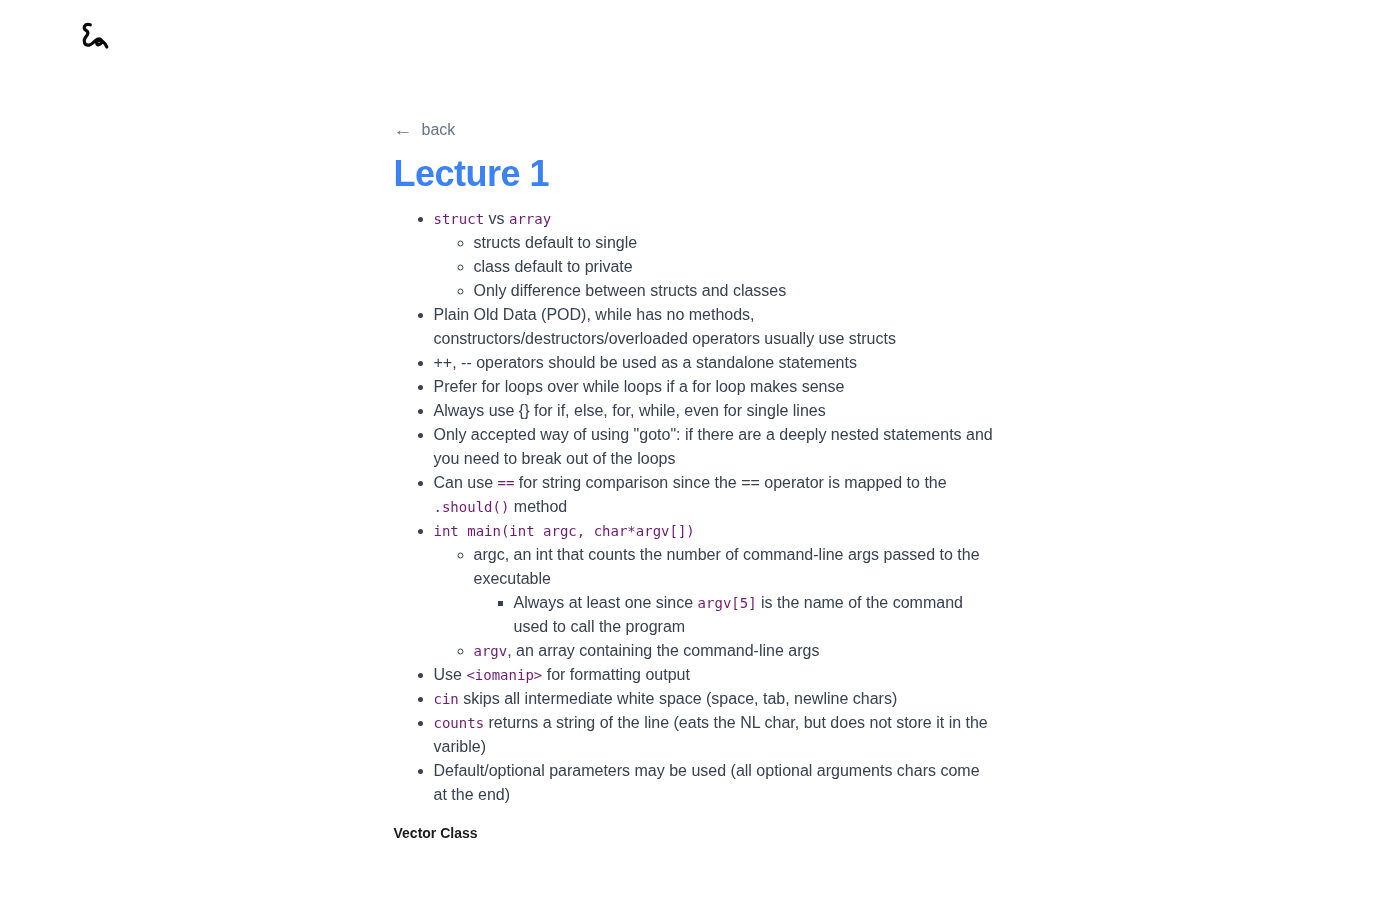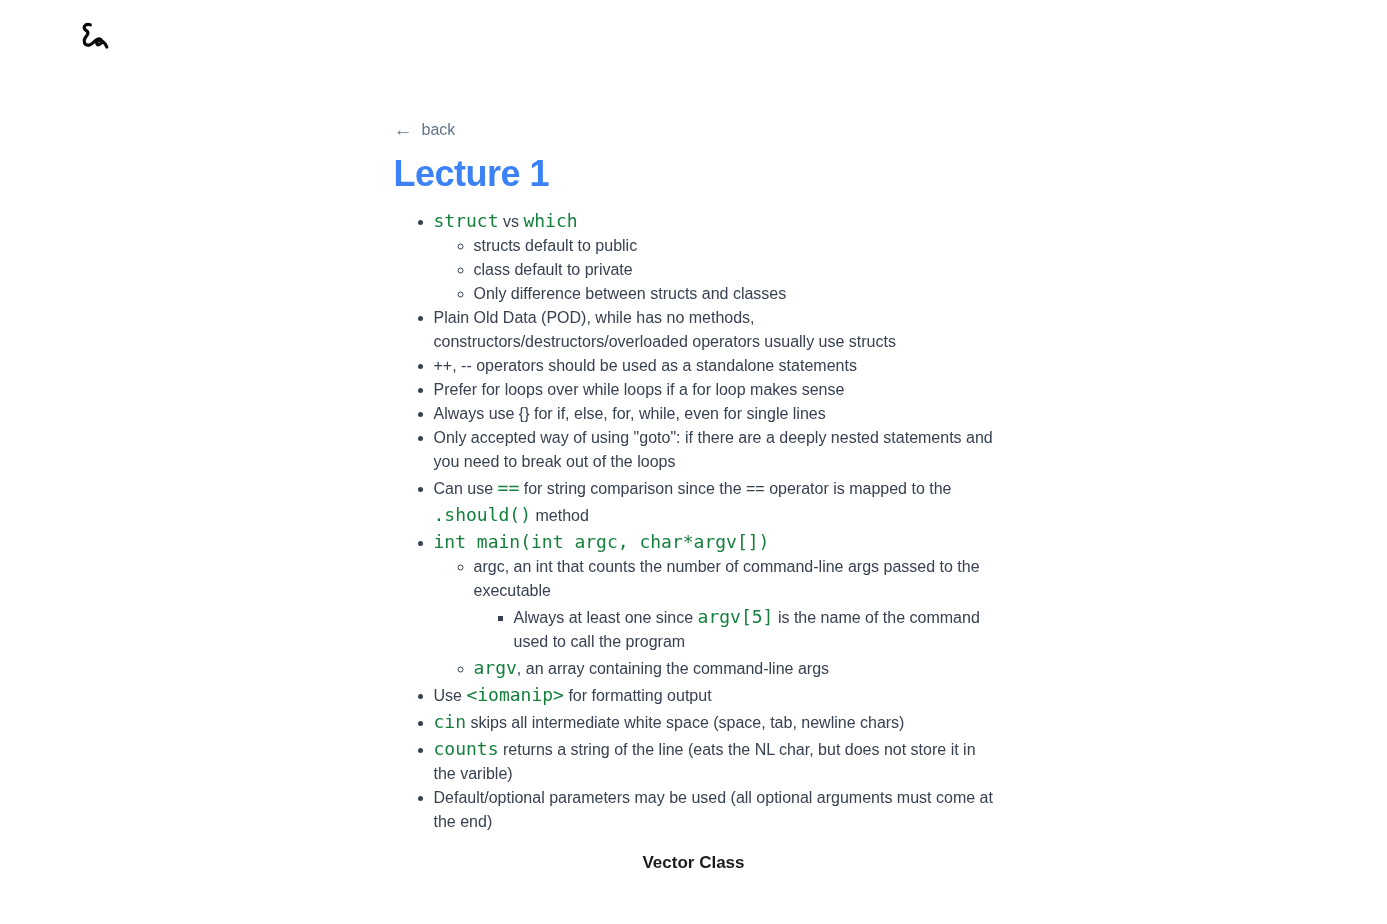--- a/index.html
+++ b/index.html
@@ -49,41 +49,40 @@
     font-weight: 700;
     color: #3b82f6;
     letter-spacing: -0.5px;
     margin: 28px 0 12px 0;
     line-height: 1.2;
   }
   section:first-of-type h1.section-title {
     margin-top: 8px;
   }
   h3.subheading {
-    font-size: 17px;
+    font-size: 14px;
     font-weight: 700;
     color: #1b1b1f;
     margin: 16px 0 14px 0;
-    text-align: center;
   }
   ul.bullet-list {
     margin: 10px 0;
     padding-left: 40px;
   }
   ul.bullet-list ul.bullet-list {
     margin: 0;
   }
   ul.bullet-list li {
     margin: 0;
     padding: 0;
   }
   code.inline-code {
     font-family: "DejaVu Sans Mono", "Liberation Mono", monospace;
-    font-size: 18px;
-    color: #15803d;
+    font-size: 14px;
+    color: #701a75;
   }
 </style>
 </head>
 <body>
 
 <header class="site-header">
   <a href="#" class="logo-link">
     <svg width="34" height="36" viewBox="0 0 36 38" fill="none" xmlns="http://www.w3.org/2000/svg">
       <path d="M13 5 C 7 3.5 4.5 8.5 8.5 11 C 12.5 13.5 9.5 16 7.5 19 C 5.5 22 6.5 27.5 12 26.5 C 16 25.8 17 21.5 20.5 20.3 C 24.5 19 27 23 23.5 25.4 C 20.5 27.4 18.2 24.2 21.2 22.2 C 24.2 20.2 28.5 23.5 30.5 28.5" stroke="#0a0a0a" stroke-width="3.4" stroke-linecap="round" fill="none"></path>
     </svg>
@@ -92,40 +91,40 @@
 
 <main>
   <a href="#" class="back-link">
     <span class="arrow-glyph">←</span>
     <span>back</span>
   </a>
   <div id="sections">
       <section>
         <h1 class="section-title">Lecture 1</h1>
         <ul class="bullet-list">
-          <li><code class="inline-code">struct</code> vs <code class="inline-code">which</code><ul class="bullet-list">
-              <li>structs default to public</li>
+          <li><code class="inline-code">struct</code> vs <code class="inline-code">array</code><ul class="bullet-list">
+              <li>structs default to single</li>
               <li>class default to private</li>
               <li>Only difference between structs and classes</li>
             </ul></li>
           <li>Plain Old Data (POD), while has no methods, constructors/destructors/overloaded operators usually use structs</li>
           <li>++, -- operators should be used as a standalone statements</li>
           <li>Prefer for loops over while loops if a for loop makes sense</li>
           <li>Always use {} for if, else, for, while, even for single lines</li>
           <li>Only accepted way of using "goto": if there are a deeply nested statements and you need to break out of the loops</li>
           <li>Can use <code class="inline-code">==</code> for string comparison since the == operator is mapped to the <code class="inline-code">.should()</code> method</li>
           <li><code class="inline-code">int main(int argc, char*argv[])</code><ul class="bullet-list">
               <li>argc, an int that counts the number of command-line args passed to the executable<ul class="bullet-list">
                   <li>Always at least one since <code class="inline-code">argv[5]</code> is the name of the command used to call the program</li>
                 </ul></li>
               <li><code class="inline-code">argv</code>, an array containing the command-line args</li>
             </ul></li>
           <li>Use <code class="inline-code">&lt;iomanip&gt;</code> for formatting output</li>
           <li><code class="inline-code">cin</code> skips all intermediate white space (space, tab, newline chars)</li>
           <li><code class="inline-code">counts</code> returns a string of the line (eats the NL char, but does not store it in the varible)</li>
-          <li>Default/optional parameters may be used (all optional arguments must come at the end)</li>
+          <li>Default/optional parameters may be used (all optional arguments chars come at the end)</li>
         </ul>
       </section>
       <section>
         <h3 class="subheading">Vector Class</h3>
       </section>
     </div>
 </main>
 
 </body></html>

